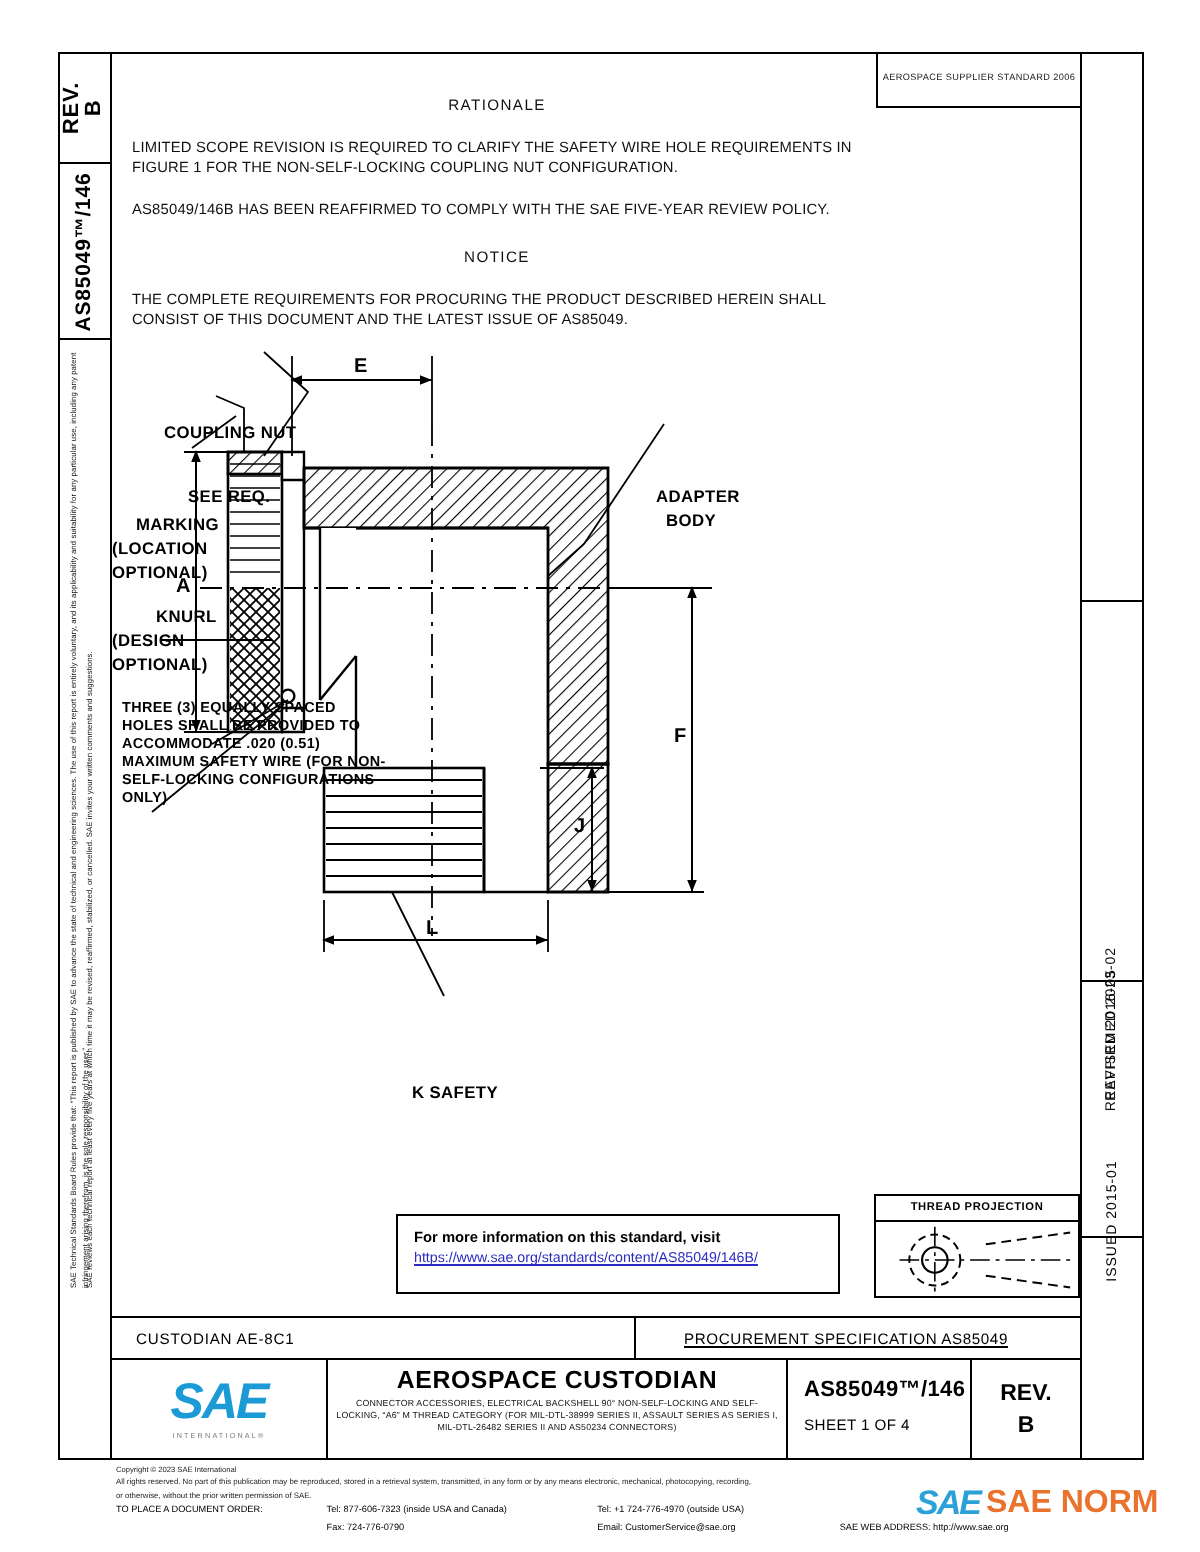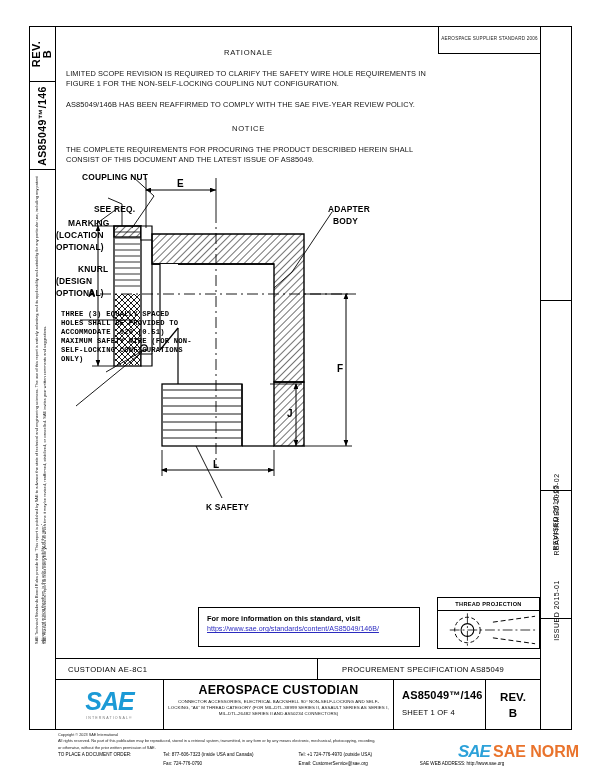--- a/index.html
+++ b/index.html
@@ -98,23 +98,23 @@
     border-top: 1.2px solid #000;
     display: flex; align-items: center; justify-content: center;
   }
   .rail-seg .vtext {
     transform: rotate(-90deg); white-space: nowrap;
     font-size: 7px; letter-spacing: .5px; color: #111;
   }
 
   
   .drawing { position: absolute; left: 56px; top: 168px; width: 484px; height: 420px; }
-  .lbl { position: absolute; font-size: 8.4px; font-weight: bold; color:#000; letter-spacing:.2px; white-space: nowrap;}
+  .lbl { position: absolute; font-size: 8.4px; font-weight: bold; color:#000; letter-spacing:.2px; white-space: nowrap; margin-top: 39px;}
   .lbl.multi { white-space: normal; line-height: 10.5px; }
-  .lbl.small { font-size: 7.2px; line-height: 9px; font-weight: bold; font-family: Liberation Mono, monospace; }
+  .lbl.small { font-size: 7.2px; line-height: 9px; font-weight: bold; }
   .dimlbl { position: absolute; font-size: 10px; font-weight: bold; }
 
   svg.art { position:absolute; left:0; top:0; width:484px; height:420px; }
 
   .figcap {
     position: absolute; left: 56px; top: 566px; width: 484px;
     text-align: center; font-size: 7.6px; font-style: italic;
     font-weight: bold; letter-spacing: .2px;
   }
 
@@ -142,21 +142,21 @@
 
   
   .tb { position: absolute; border-color:#000; border-style:solid; }
   .tb-row1 { left: 56px; top: 658px; width: 484px; height: 22px;
              border-width: 1.3px 0 1.3px 0; }
   .tb-row1 .c1 { position:absolute; left:0; top:0; width: 262px; height:100%;
                  display:flex; align-items:center; padding-left:12px;
                  border-right:1.3px solid #000; font-size: 7.6px; letter-spacing:.4px;}
   .tb-row1 .c2 { position:absolute; left:262px; top:0; right:12px; height:100%;
                  display:flex; align-items:center; justify-content:center;
-                 font-size: 7.6px; letter-spacing:.3px;}
+                 font-size: 7.6px; letter-spacing:.3px;text-decoration:underline;}
 
   .tb-row2 { left: 56px; top: 680px; width: 484px; height: 50px; border-width: 0 0 1.3px 0;}
   .tb-logo { position:absolute; left:0; top:0; width:108px; height:100%;
              border-right:1.3px solid #000; display:flex; flex-direction:column;
              align-items:center; justify-content:center; }
   .tb-desc { position:absolute; left:108px; top:0; width:230px; height:100%;
              border-right:1.3px solid #000; }
   .tb-desc .as { text-align:center; font-size:12.4px; font-weight:bold;
                  letter-spacing:.3px; margin-top:3px; }
   .tb-desc .dl { text-align:center; font-size:4.4px; line-height:6.2px;

